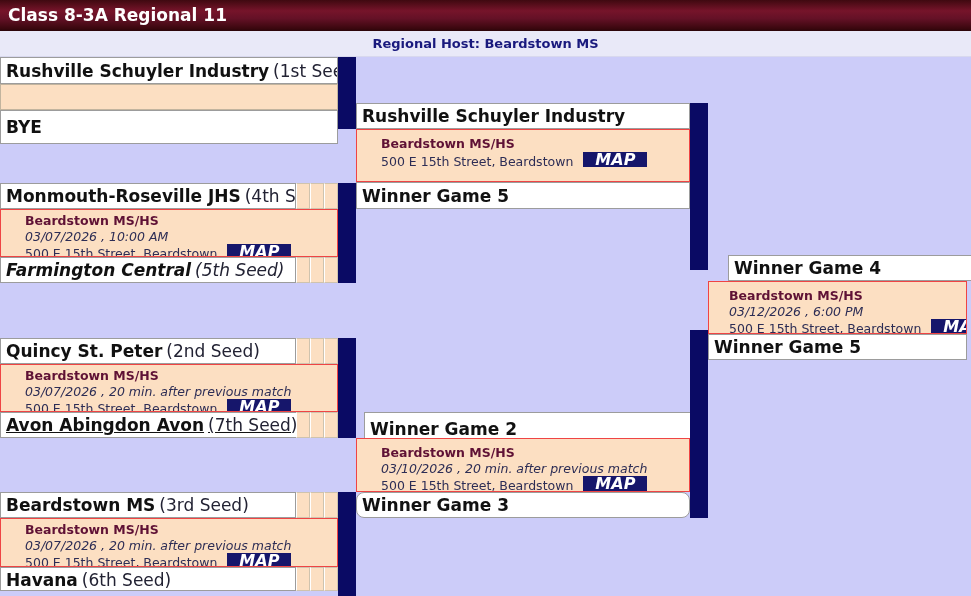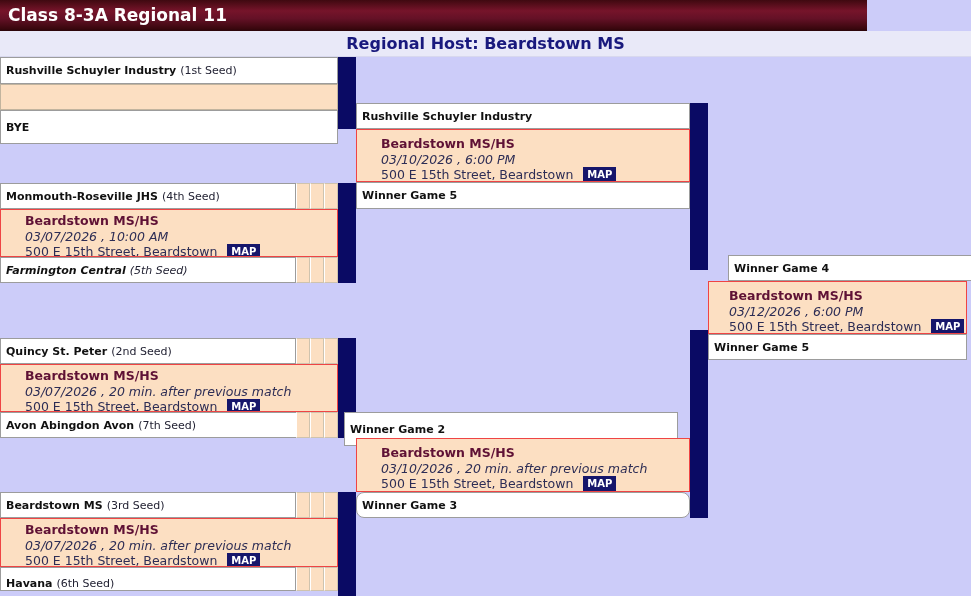--- a/index.html
+++ b/index.html
@@ -9,42 +9,42 @@
   }
   .page {
     position: relative;
     width: 971px;
     height: 596px;
     background: #ccccf9;
     overflow: hidden;
   }
   .abs { position: absolute; }
   .title-bar {
-    left: 0; top: 0; width: 867px; height: 31px;
+    left: 0; top: 0; width: 971px; height: 31px;
     background: linear-gradient(180deg, #3f0910 0%, #76142a 35%, #641126 60%, #3a070e 92%, #2a050a 100%);
     color: #ffffff;
     font-size: 17px;
     font-weight: bold;
     line-height: 30px;
     padding-left: 8px;
   }
   .host-row {
     left: 0; top: 31px; width: 971px; height: 26px;
     background: #e9e9f8;
     color: #19197d;
-    font-size: 16px;
+    font-size: 13px;
     font-weight: bold;
     text-align: center;
     line-height: 26px;
     border-bottom: 1px solid #d8d8ee;
   }
   .cell {
     background: #ffffff;
     border: 1px solid #9c9c9c;
-    font-size: 11px;
+    font-size: 17px;
     color: #111111;
     display: flex;
     align-items: center;
     padding-left: 5px;
     white-space: nowrap;
     overflow: hidden;
   }
   .tname { font-weight: bold; }
   .seed { font-weight: normal; margin-left: 4px; color: #222233; }
   .spacer-peach {
@@ -60,28 +60,29 @@
     line-height: 15.5px;
     white-space: nowrap;
     overflow: hidden;
   }
   .gb-venue { color: #5f1135; font-weight: bold; }
   .gb-when { font-style: italic; }
   .map-badge {
     display: inline-block;
     background: #16166b;
     color: #ffffff;
-    font-size: 10px;
+    font-size: 16px;
     font-weight: bold;
     line-height: 13px;
-    padding: 1px 4px;
+    padding: 1px 12px;
     margin-left: 10px;
     text-decoration: none;
     vertical-align: 1px;
     cursor: pointer;
+    font-style: italic;
   }
   .navy { background: #0a0a64; }
   .scores { display: flex; }
   .score-cell {
     width: 14px;
     height: 100%;
     background: #fcdfc2;
     border: 1px solid #cfc3ae;
     border-left: 1px solid #ffffff;
   }
@@ -138,21 +139,21 @@
   <div class="abs scores" style="left:296px;top:338px;width:42px;height:26px;">
     <div class="score-cell"></div>
     <div class="score-cell"></div>
     <div class="score-cell"></div>
   </div>
   <div class="abs gamebox" style="left:0;top:364px;width:338px;height:48px;">
     <div class="gb-venue">Beardstown MS/HS</div>
     <div class="gb-when">03/07/2026 , 20 min. after previous match</div>
     <div class="gb-addr"><span>500 E 15th Street, Beardstown</span><a class="map-badge">MAP</a></div>
   </div>
-  <div class="abs cell" style="left:0;top:412px;width:324px;height:26px;">
+  <div class="abs cell" style="left:0;top:412px;width:324px;height:26px;text-decoration:underline;">
     <span class="tname">Avon Abingdon Avon</span>
     <span class="seed">(7th Seed)</span>
   </div>
   <div class="abs scores" style="left:296px;top:412px;width:42px;height:26px;">
     <div class="score-cell"></div>
     <div class="score-cell"></div>
     <div class="score-cell"></div>
   </div>
 
   <div class="abs cell" style="left:0;top:492px;width:296px;height:26px;">
@@ -182,28 +183,27 @@
   <div class="abs navy" style="left:338px;top:57px;width:18px;height:72px;"></div>
   <div class="abs navy" style="left:338px;top:183px;width:18px;height:100px;"></div>
   <div class="abs navy" style="left:338px;top:338px;width:18px;height:100px;"></div>
   <div class="abs navy" style="left:338px;top:492px;width:18px;height:104px;"></div>
 
   <div class="abs cell" style="left:356px;top:103px;width:334px;height:26px;">
     <span class="tname">Rushville Schuyler Industry</span>
   </div>
   <div class="abs gamebox" style="left:356px;top:129px;width:334px;height:53px;padding-top:6px;">
     <div class="gb-venue">Beardstown MS/HS</div>
-    <div class="gb-when">03/10/2026 , 6:00 PM</div>
     <div class="gb-addr"><span>500 E 15th Street, Beardstown</span><a class="map-badge">MAP</a></div>
   </div>
   <div class="abs cell" style="left:356px;top:182px;width:334px;height:27px;">
     <span class="tname">Winner Game 5</span>
   </div>
 
-  <div class="abs cell" style="left:344px;top:412px;width:334px;height:34px;">
+  <div class="abs cell" style="left:364px;top:412px;width:334px;height:34px;">
     <span class="tname">Winner Game 2</span>
   </div>
   <div class="abs gamebox" style="left:356px;top:438px;width:334px;height:54px;padding-top:6px;">
     <div class="gb-venue">Beardstown MS/HS</div>
     <div class="gb-when">03/10/2026 , 20 min. after previous match</div>
     <div class="gb-addr"><span>500 E 15th Street, Beardstown</span><a class="map-badge">MAP</a></div>
   </div>
   <div class="abs cell" style="left:356px;top:492px;width:334px;height:26px;border-radius:8px;">
     <span class="tname">Winner Game 3</span>
   </div>

